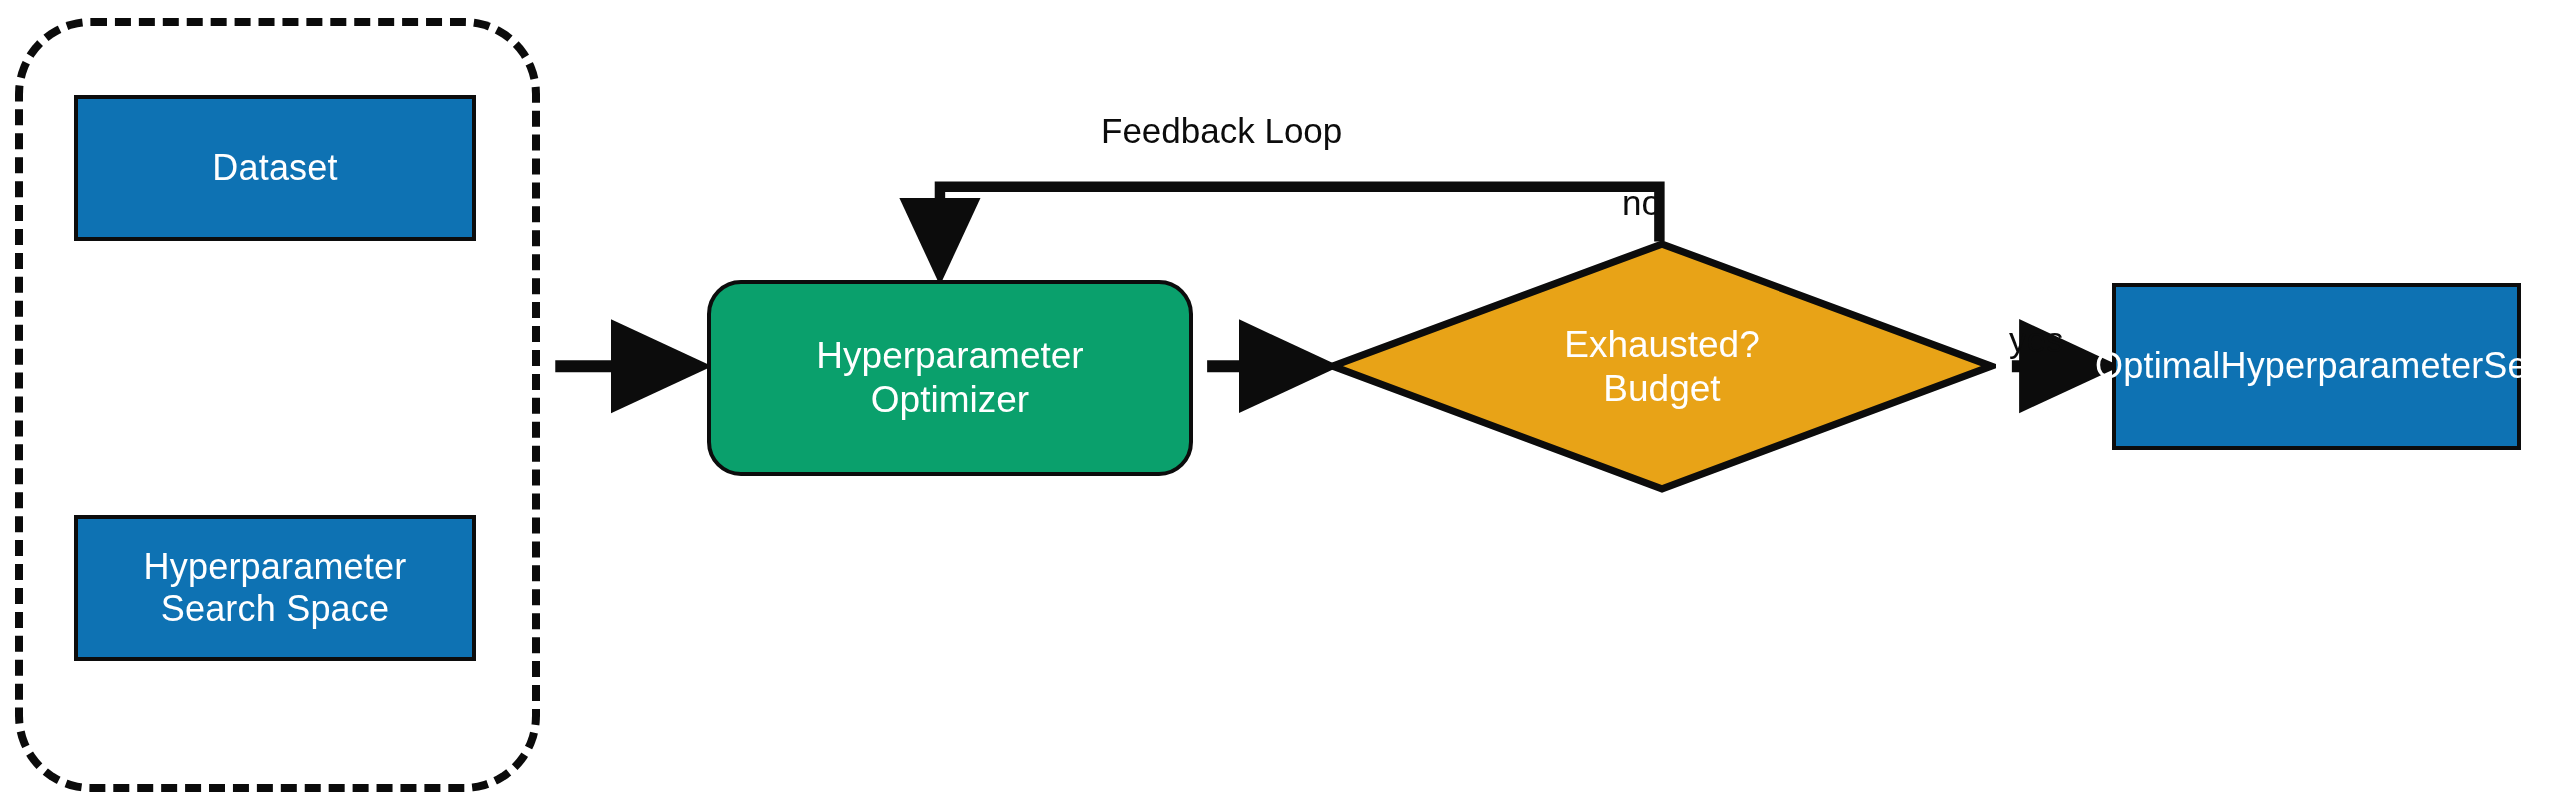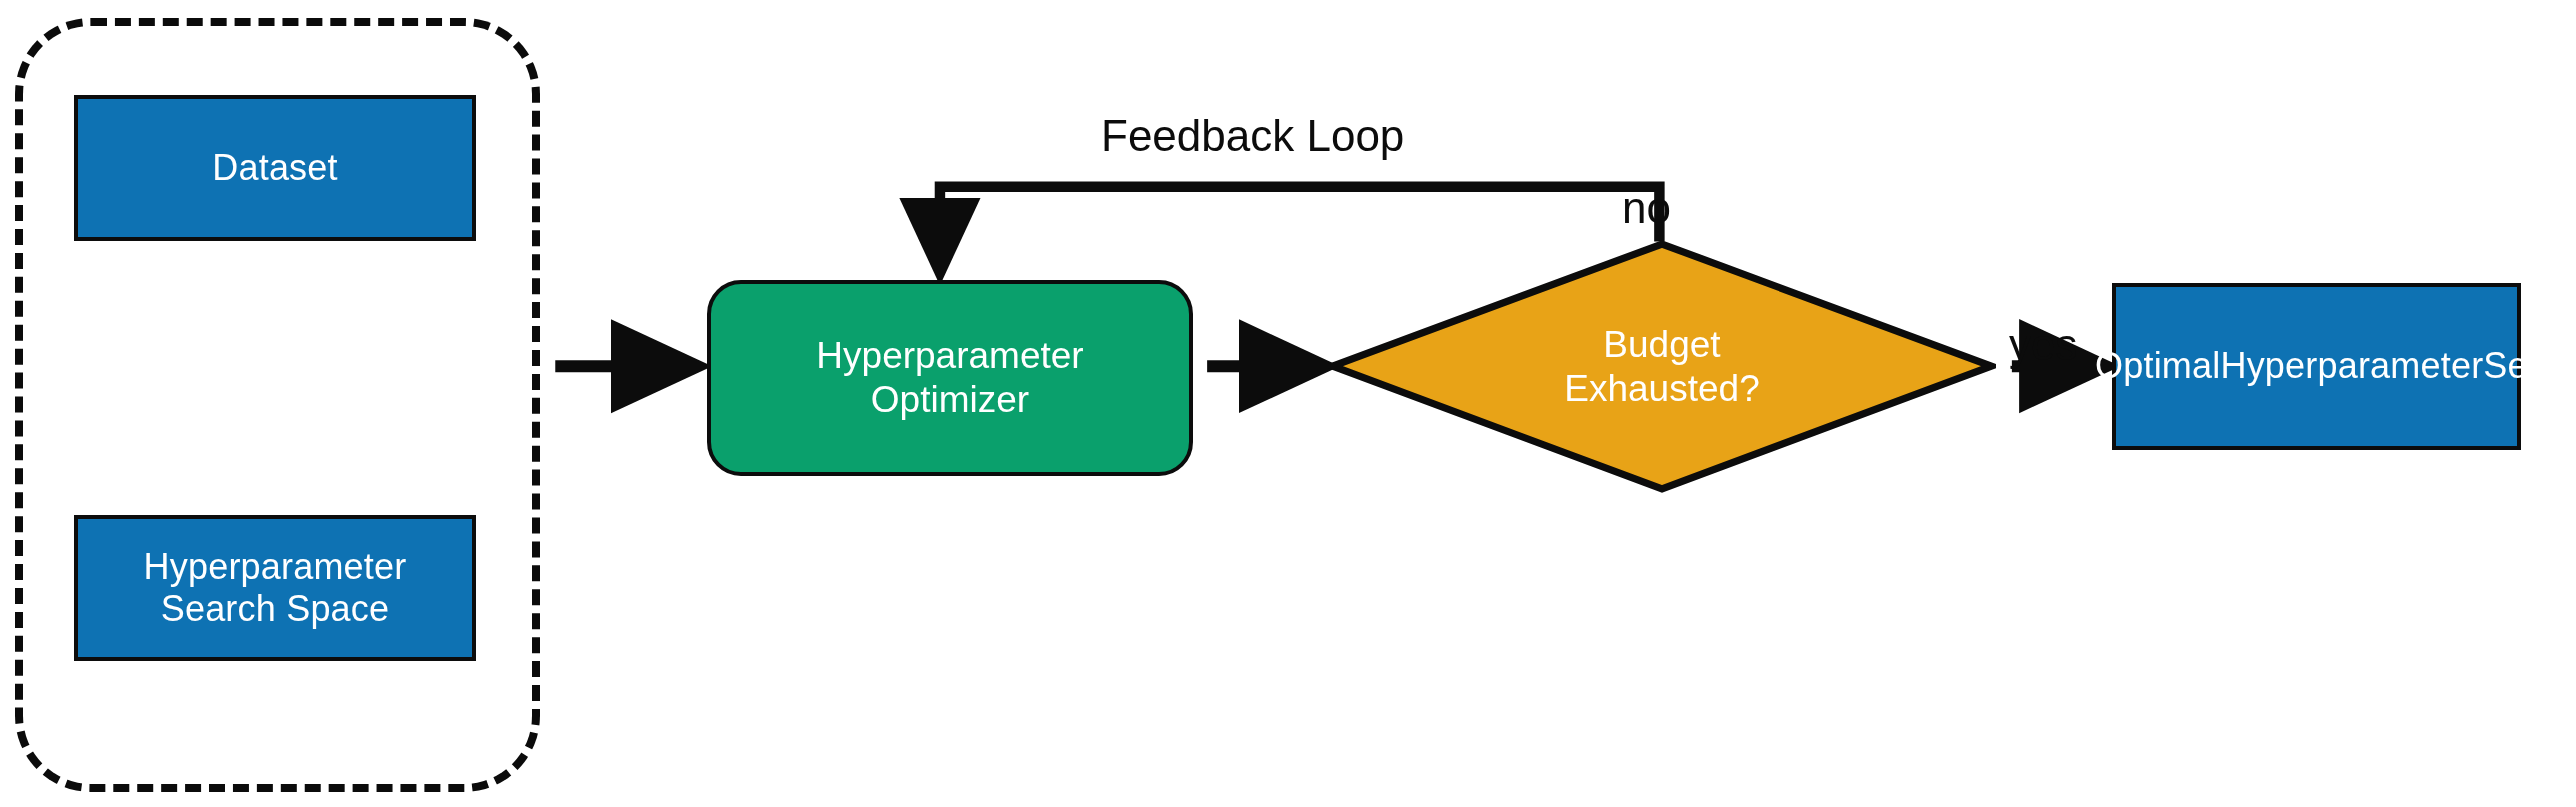--- a/index.html
+++ b/index.html
@@ -14,21 +14,21 @@
   .dash-group{position:absolute;box-sizing:border-box;border:8.9px dashed #0b0b0b;border-radius:76px;background:transparent;}
 
   .green-box{background:#0aa06c;border:4px solid #0c0c0c;border-radius:34px;font-size:37px;}
 
   .diamond-wrap{position:absolute;}
   .diamond-wrap svg{display:block;}
   .diamond-label{position:absolute;left:0;top:0;width:100%;height:100%;display:flex;
                  align-items:center;justify-content:center;text-align:center;color:#ffffff;
                  font-size:37px;line-height:1.18;pointer-events:none;}
 
-  .edge-label{position:absolute;color:#0c0c0c;font-size:44px;white-space:nowrap;}
+  .edge-label{position:absolute;color:#0c0c0c;font-size:35px;white-space:nowrap;}
 
   .svg-layer{position:absolute;left:0;top:0;width:2576px;height:808px;pointer-events:none;}
 </style>
 </head>
 <body>
 
 <div id="stage">
 
   <svg class="svg-layer" viewBox="0 0 3201 1004">
     <defs>
@@ -62,22 +62,22 @@
     <span>Hyperparameter</span>
     <span>Optimizer</span>
   </div>
 
   <div class="diamond-wrap" style="left:1328px;top:240px;width:668px;height:253px;">
     <svg width="668" height="253" viewBox="0 0 830 315">
       <polygon points="415,5 825,157 415,310 5,157" fill="#e8a317" stroke="#0c0c0c" stroke-width="9"></polygon>
     </svg>
     <div class="diamond-label">
       <div>
+        <div>Exhausted?</div>
         <div>Budget</div>
-        <div>Exhausted?</div>
       </div>
     </div>
   </div>
 
   <div class="node blue-box" style="left:2112px;top:283px;width:409px;height:167px;flex-direction:row;">
     <span>Optimal</span>
     <span>Hyperparameter</span>
     <span>Set</span>
   </div>
 

